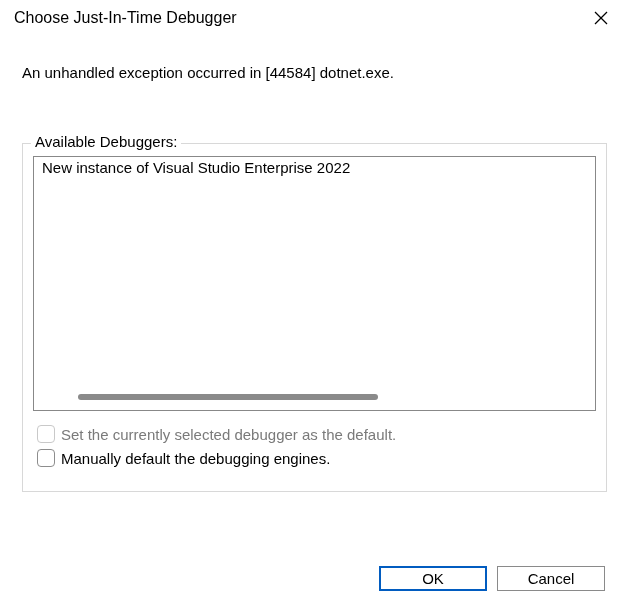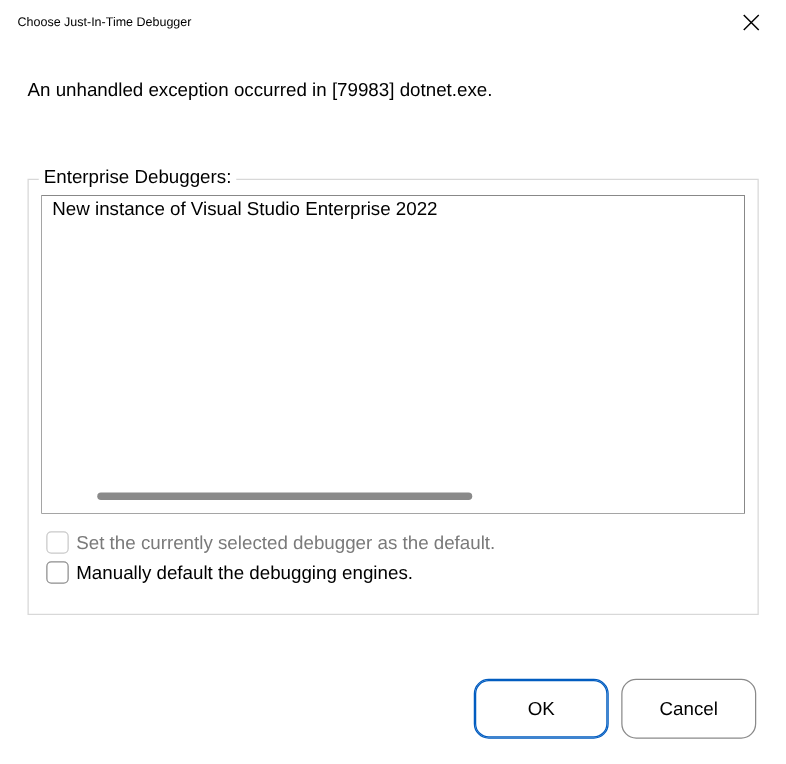--- a/index.html
+++ b/index.html
@@ -17,21 +17,21 @@
 
     
     .titlebar {
       display: flex;
       align-items: center;
       justify-content: space-between;
       height: 36px;
       padding: 0 6px 0 14px;
     }
     .titlebar .title {
-      font-size: 10px;
+      font-size: 16px;
       color: #000;
     }
     .close-btn {
       width: 44px;
       height: 30px;
       display: flex;
       align-items: center;
       justify-content: center;
       border: none;
       background: transparent;
@@ -120,22 +120,22 @@
     
     .buttons {
       position: absolute;
       right: 24px;
       bottom: 20px;
       display: flex;
       gap: 10px;
     }
     .btn {
       width: 108px;
-      height: 48px;
-      border-radius: 12px;
+      height: 25px;
+      border-radius: 0;
       font-size: 15px;
       font-family: inherit;
       background: #fff;
       cursor: default;
     }
     .btn.primary {
       border: 1px solid #015cc0;
       outline: 1px solid #015cc0;
       outline-offset: -2px;
     }
@@ -152,24 +152,24 @@
     <span>
       <svg width="14" height="14" viewBox="0 0 14 14">
         <line x1="1" y1="1" x2="13" y2="13" stroke="#000" stroke-width="1.2"></line>
         <line x1="13" y1="1" x2="1" y2="13" stroke="#000" stroke-width="1.2"></line>
       </svg>
     </span>
   </button>
 </div>
 
 <div class="content">
-  <div class="message">An unhandled exception occurred in [79983] dotnet.exe.</div>
+  <div class="message">An unhandled exception occurred in [44584] dotnet.exe.</div>
 
   <div class="group">
-    <span class="group-label">Enterprise Debuggers:</span>
+    <span class="group-label">Available Debuggers:</span>
 
     <div class="listbox">
       <div class="list-item">New instance of Visual Studio Enterprise 2022</div>
       <div class="hscrollbar">
         <div class="hscroll-thumb"></div>
       </div>
     </div>
 
     <div class="checks">
       <label class="checkrow disabled">

